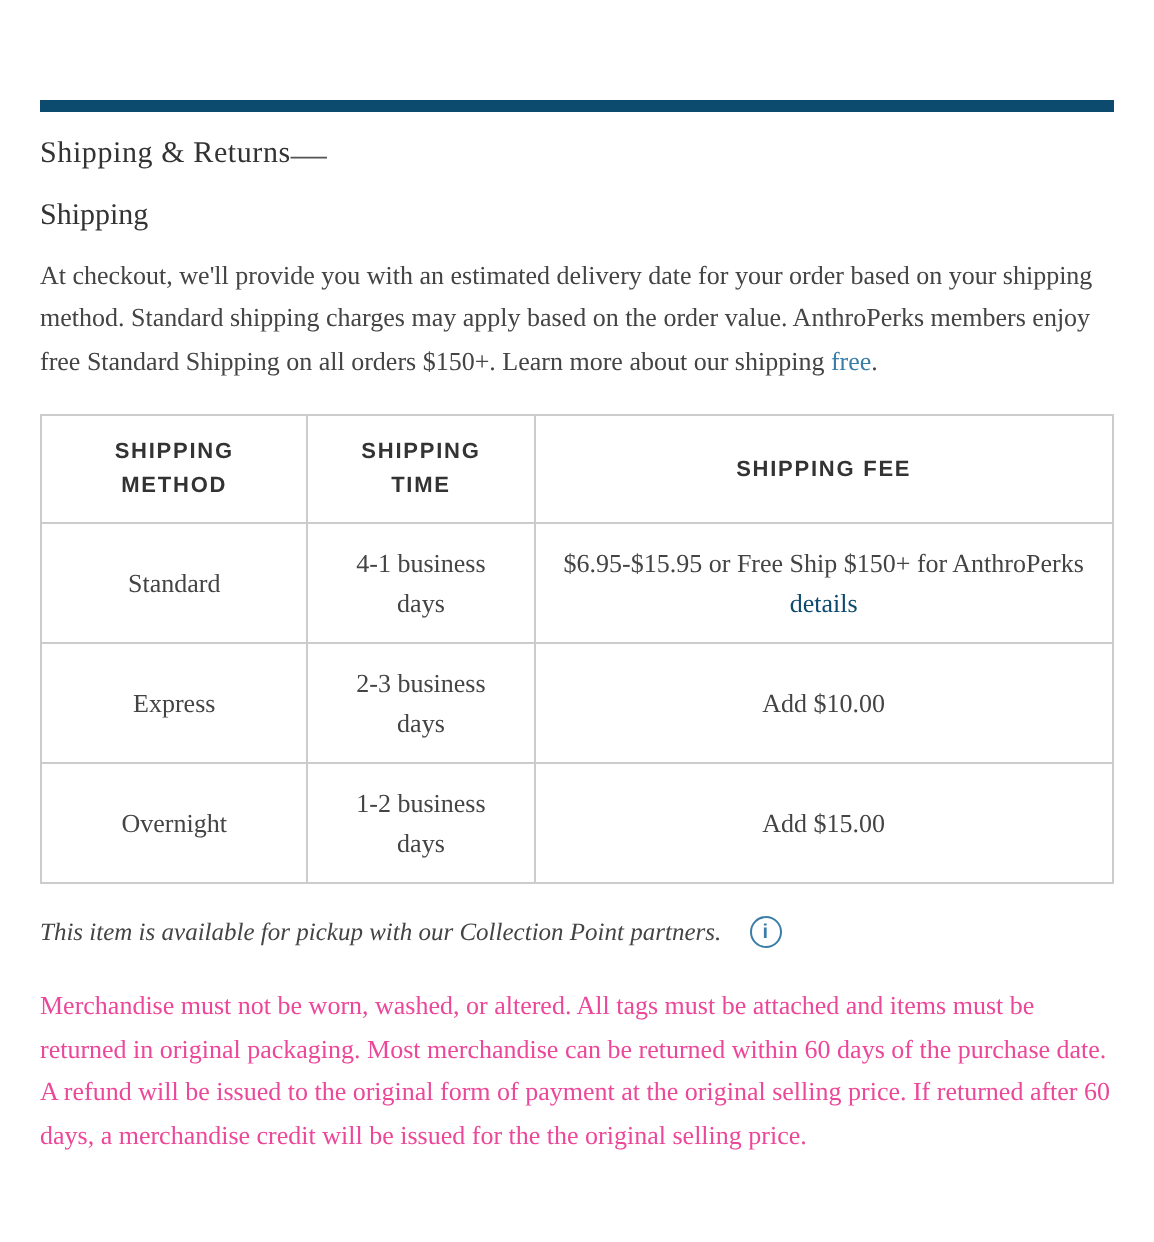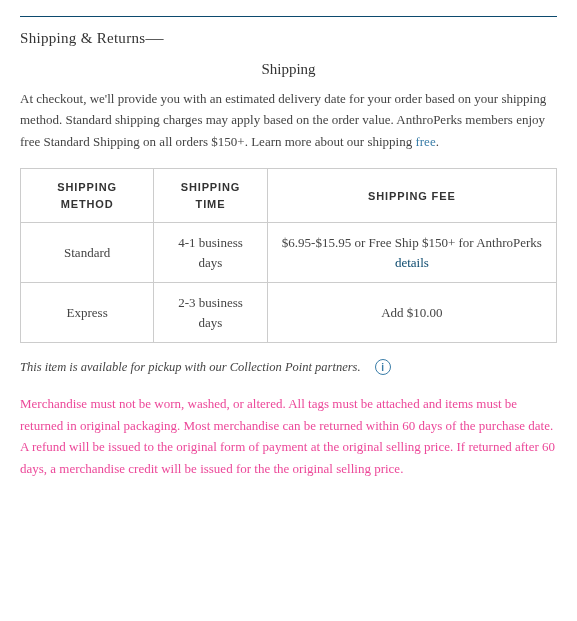--- a/index.html
+++ b/index.html
@@ -8,40 +8,40 @@
       font-size: 14px;
       color: #333;
       background: #fff;
       width: 577px;
       padding: 16px 20px;
     }
     .section-header {
       display: flex;
       justify-content: flex-start;
       align-items: center;
-      border-top: 1px solid #0c4a6e;
+      border-top: 6px solid #0c4a6e;
       padding-top: 12px;
       margin-bottom: 14px;
+      margin-top: 34px;
     }
     .section-title {
       font-size: 15px;
       font-weight: normal;
       letter-spacing: 0.02em;
       font-family: Georgia, serif;
     }
     .collapse-icon {
       font-size: 18px;
       color: #555;
       line-height: 1;
     }
     .subsection-title {
       font-size: 15px;
       margin-bottom: 10px;
       font-weight: normal;
-      text-align: center;
     }
     .description {
       font-size: 13px;
       line-height: 1.65;
       color: #444;
       margin-bottom: 16px;
     }
     .description a {
       color: #3a7da8;
       text-decoration: none;
@@ -139,20 +139,25 @@
     <tr>
           <td>Standard</td>
           <td>4-1 business days</td>
           <td class="fee-cell">$6.95-$15.95 or Free Ship $150+ for AnthroPerks <a href="#">details</a></td>
         </tr>
         <tr>
           <td>Express</td>
           <td>2-3 business days</td>
           <td class="fee-cell">Add $10.00</td>
         </tr>
+        <tr>
+          <td>Overnight</td>
+          <td>1-2 business days</td>
+          <td class="fee-cell">Add $15.00</td>
+        </tr>
       </tbody>
   </table>
 
   <div class="pickup-notice">
     <span>This item is available for pickup with our Collection Point partners.</span>
     <span class="info-icon">i</span>
   </div>
 </div>
 
 <div class="returns-section">

